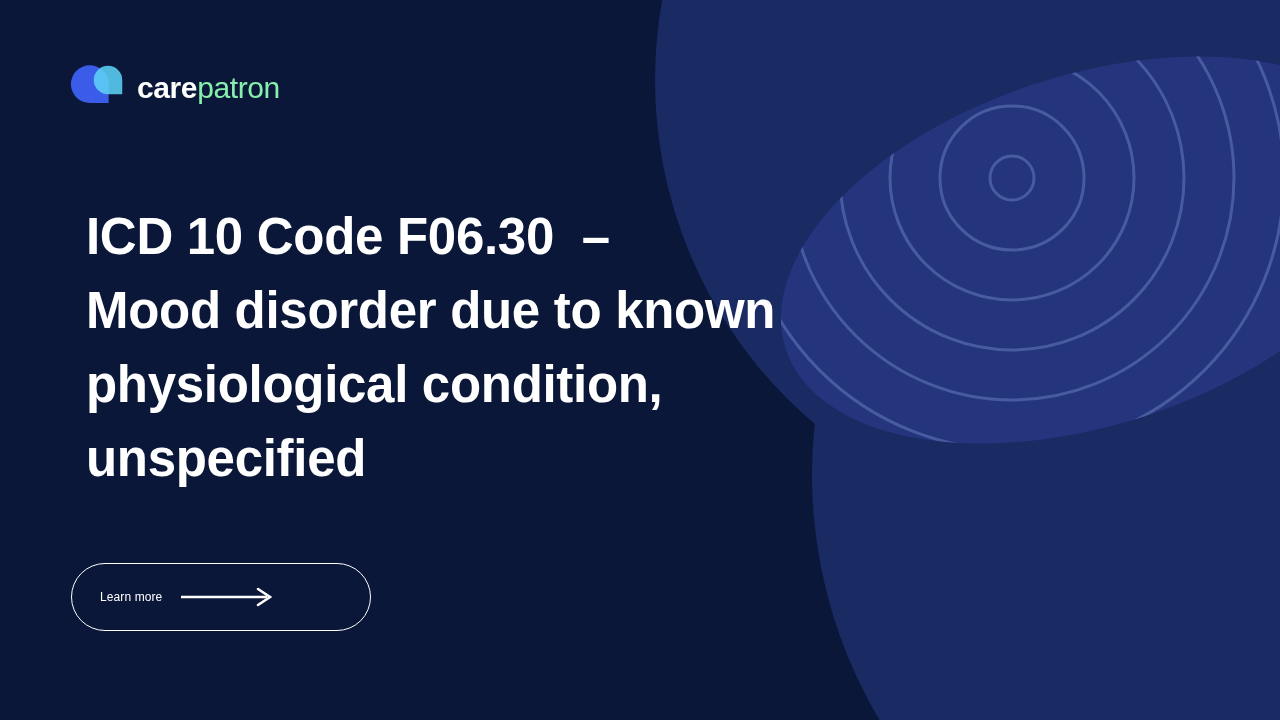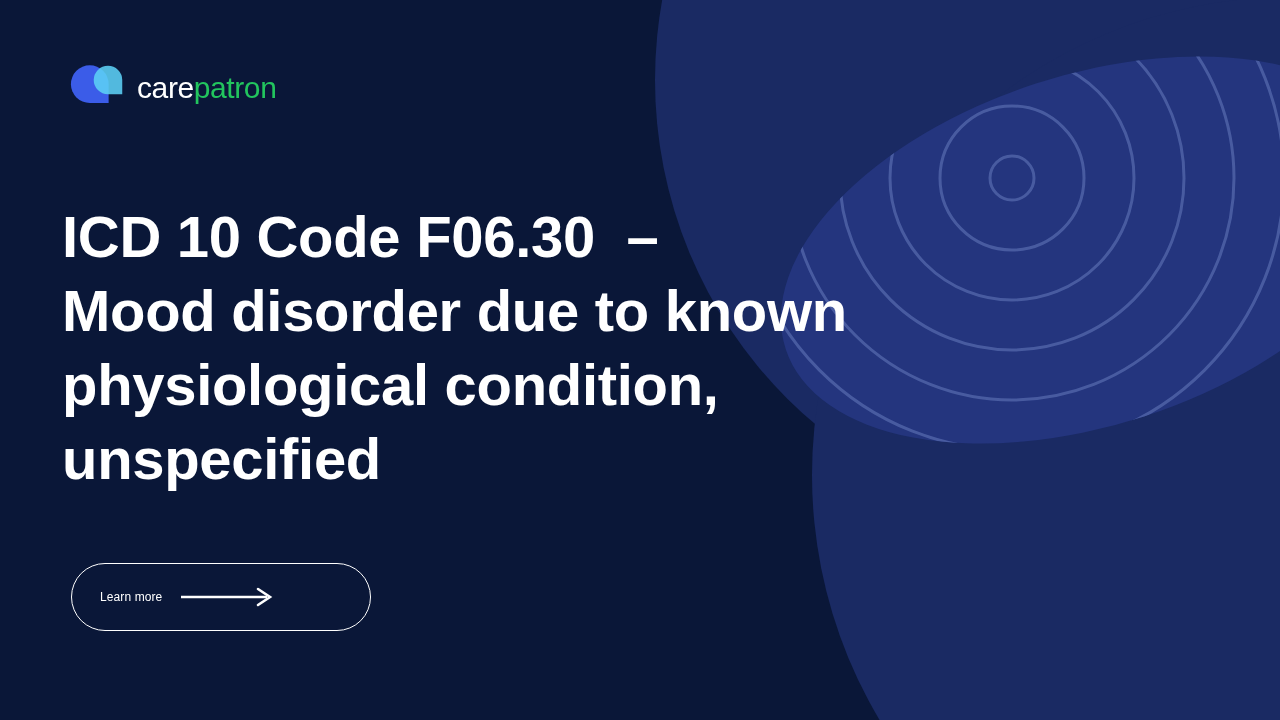--- a/index.html
+++ b/index.html
@@ -45,36 +45,36 @@
   }
   #logo-word {
     font-size: 30px;
     letter-spacing: -0.4px;
     line-height: 1;
     color: #ffffff;
     white-space: nowrap;
     transform: translateY(1px);
   }
   #logo-word .w-care {
-    font-weight: 400;
+    font-weight: 700;
   }
   #logo-word .w-patron {
     font-weight: 300;
-    color: #22c55e;
+    color: #86efac;
   }
 
   
   #headline {
     position: absolute;
-    left: 62px;
+    left: 86px;
     top: 200px;
     width: 790px;
     margin: 0;
     color: #ffffff;
-    font-size: 58px;
+    font-size: 51px;
     font-weight: 700;
     line-height: 74px;
     letter-spacing: -0.3px;
     white-space: pre-wrap;
   }
 
   
   #learn-more {
     position: absolute;
     left: 71px;

